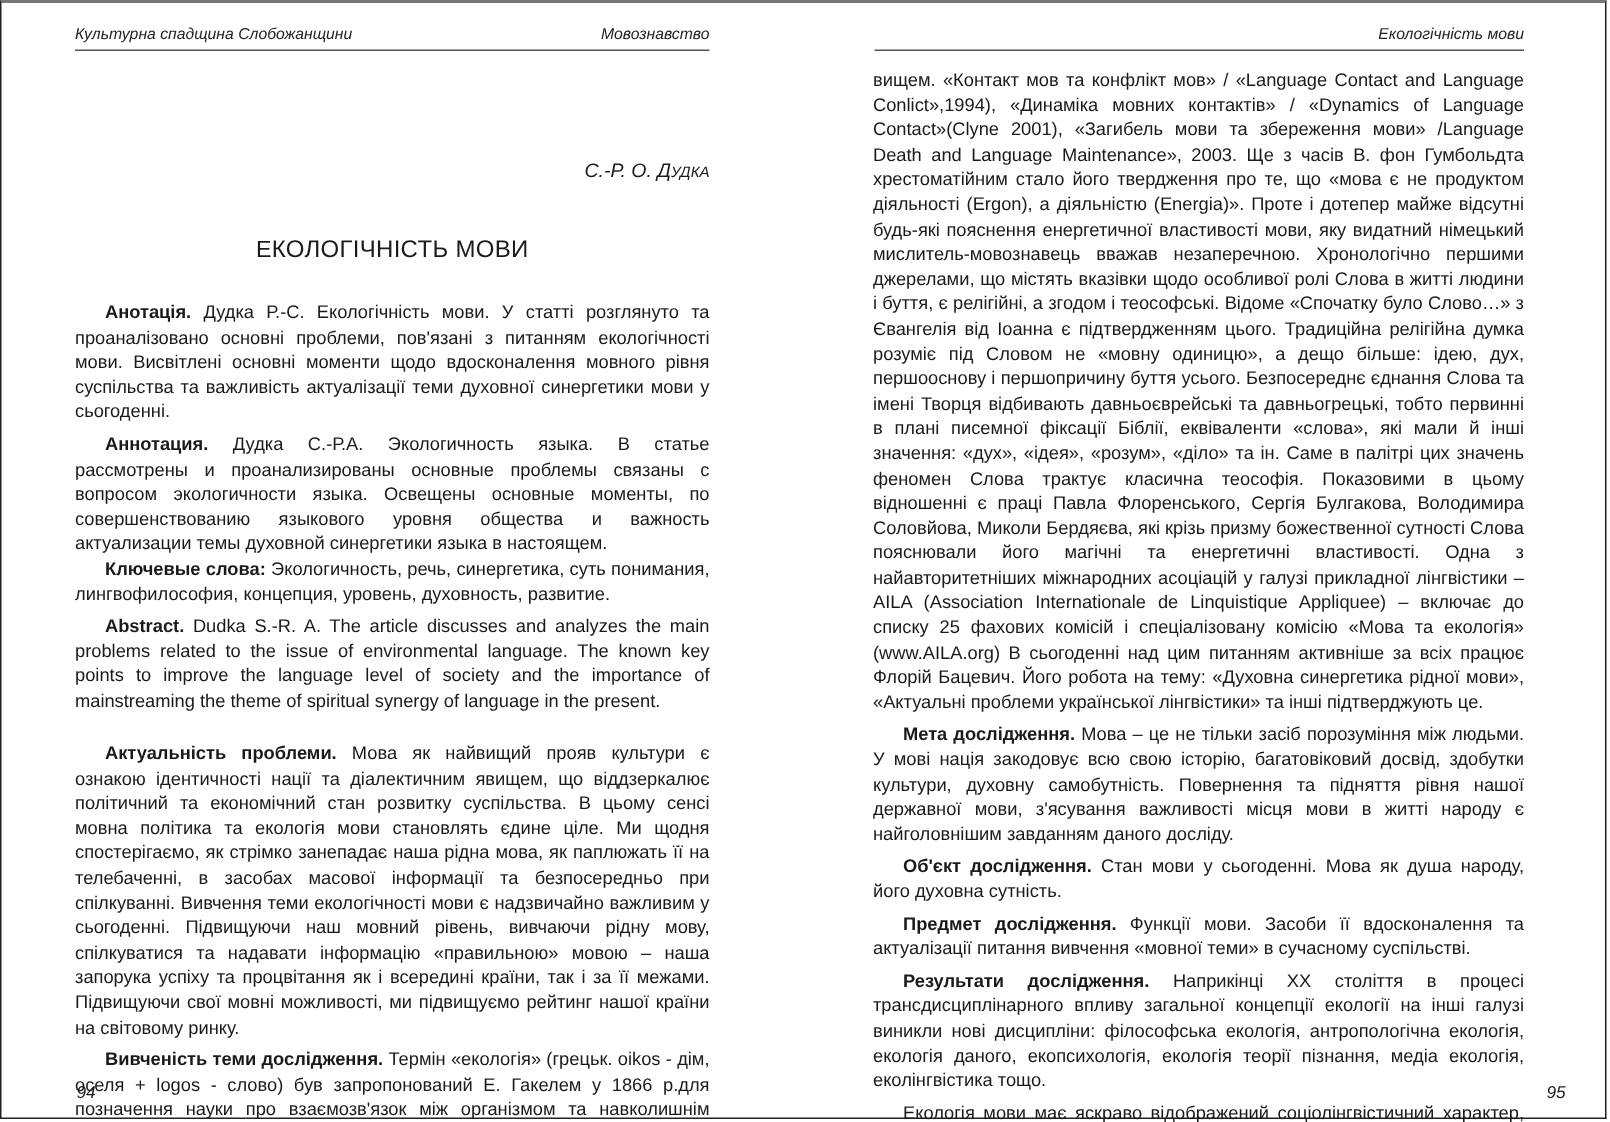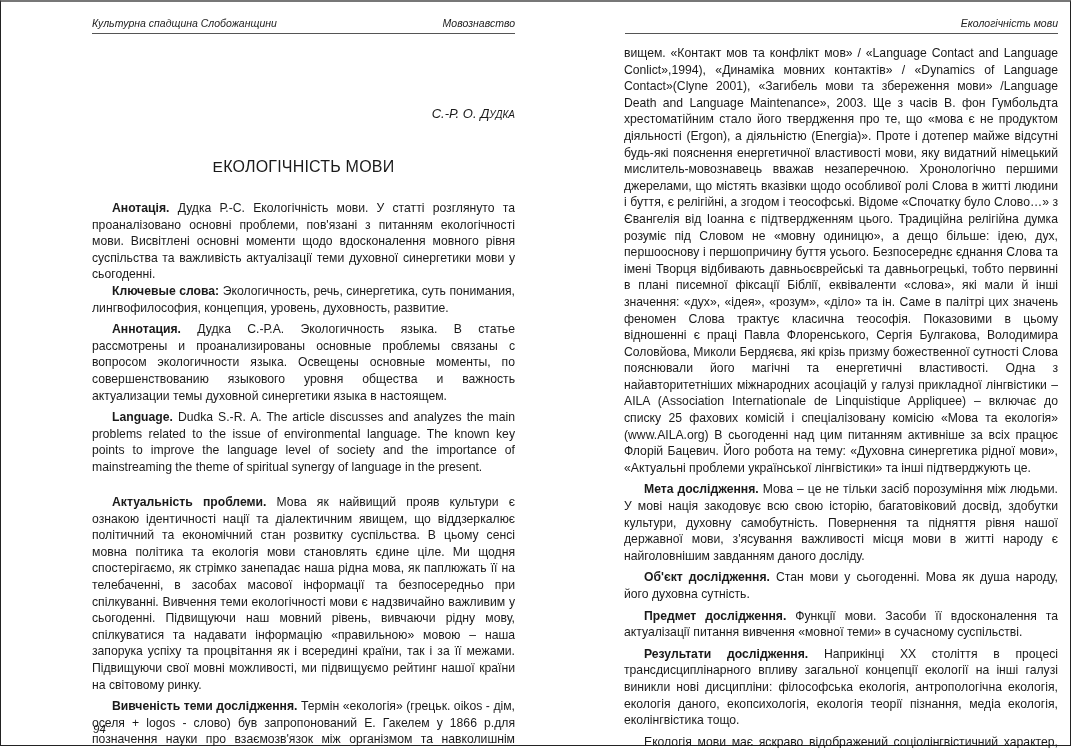--- a/index.html
+++ b/index.html
@@ -8,21 +8,21 @@
     background: #ffffff;
     font-family: "Liberation Sans", sans-serif;
     color: #1a1a1a;
     position: relative;
   }
   .frame {
     position: absolute; left: 0; top: 0; width: 1071px; height: 746px;
     border: 1px solid #222; border-top: 2px solid #777;
     box-sizing: border-box;
   }
-  .page { position: absolute; top: 0; height: 748px; margin-left: 42px; }
+  .page { position: absolute; top: 0; height: 748px; }
   .page-left { left: 0; width: 536px; }
   .page-right { left: 536px; width: 537px; }
   .running-head {
     position: absolute; top: 17px; height: 17px;
     font-style: italic; font-size: 10.5px; color: #222;
     border-bottom: 1px solid #555;
     display: flex; justify-content: space-between; align-items: flex-start;
     box-sizing: border-box;
   }
   .page-left .running-head { left: 50px; width: 423px; }
@@ -62,23 +62,23 @@
     <span>Культурна спадщина Слобожанщини</span>
     <span>Мовознавство</span>
   </div>
 
   <div class="author"><span>С.-Р. О. Д</span><span class="sc">УДКА</span></div>
 
   <div class="title"><span>Е</span><span class="sc" style="text-transform: uppercase;">кологічність мови</span></div>
 
   <div class="body-text" style="top: 200px;">
     <p class="para"><b>Анотація.</b><span> Дудка Р.-С. Екологічність мови. У статті розглянуто та проаналізовано основні проблеми, пов'язані з питанням екологічності мови. Висвітлені основні моменти щодо вдосконалення мовного рівня суспільства та важливість актуалізації теми духовної синергетики мови у сьогоденні.</span></p>
+    <p class="para gap"><b>Аннотация.</b><span> Дудка С.-Р.А. Экологичность языка. В статье рассмотрены и проанализированы основные проблемы связаны с вопросом экологичности языка. Освещены основные моменты, по совершенствованию языкового уровня общества и важность актуализации темы духовной синергетики языка в настоящем.</span></p>
     <p class="para"><b>Ключевые слова:</b><span> Экологичность, речь, синергетика, суть понимания, лингвофилософия, концепция, уровень, духовность, развитие.</span></p>
-    <p class="para gap"><b>Аннотация.</b><span> Дудка С.-Р.А. Экологичность языка. В статье рассмотрены и проанализированы основные проблемы связаны с вопросом экологичности языка. Освещены основные моменты, по совершенствованию языкового уровня общества и важность актуализации темы духовной синергетики языка в настоящем.</span></p>
-    <p class="para gap"><b>Language.</b><span> Dudka S.-R. A. The article discusses and analyzes the main problems related to the issue of environmental language. The known key points to improve the language level of society and the importance of mainstreaming the theme of spiritual synergy of language in the present.</span></p>
+    <p class="para gap"><b>Abstract.</b><span> Dudka S.-R. A. The article discusses and analyzes the main problems related to the issue of environmental language. The known key points to improve the language level of society and the importance of mainstreaming the theme of spiritual synergy of language in the present.</span></p>
   </div>
 
   <div class="body-text" style="top: 494px;">
     <p class="para"><b>Актуальність проблеми.</b><span> Мова як найвищий прояв культури є ознакою ідентичності нації та діалектичним явищем, що віддзеркалює політичний та економічний стан розвитку суспільства. В цьому сенсі мовна політика та екологія мови становлять єдине ціле. Ми щодня спостерігаємо, як стрімко занепадає наша рідна мова, як паплюжать її на телебаченні, в засобах масової інформації та безпосередньо при спілкуванні. Вивчення теми екологічності мови є надзвичайно важливим у сьогоденні. Підвищуючи наш мовний рівень, вивчаючи рідну мову, спілкуватися та надавати інформацію «правильною» мовою – наша запорука успіху та процвітання як і всередині країни, так і за її межами. Підвищуючи свої мовні можливості, ми підвищуємо рейтинг нашої країни на світовому ринку.</span></p>
     <p class="para gap"><b>Вивченість теми дослідження.</b><span> Термін «екологія» (грецьк. oikos - дім, оселя + logos - слово) був запропонований Е. Гакелем у 1866 р.для позначення науки про взаємозв'язок між організмом та навколишнім середо-</span></p>
   </div>
 
   <div class="page-num">94</div>
 </div>
 

